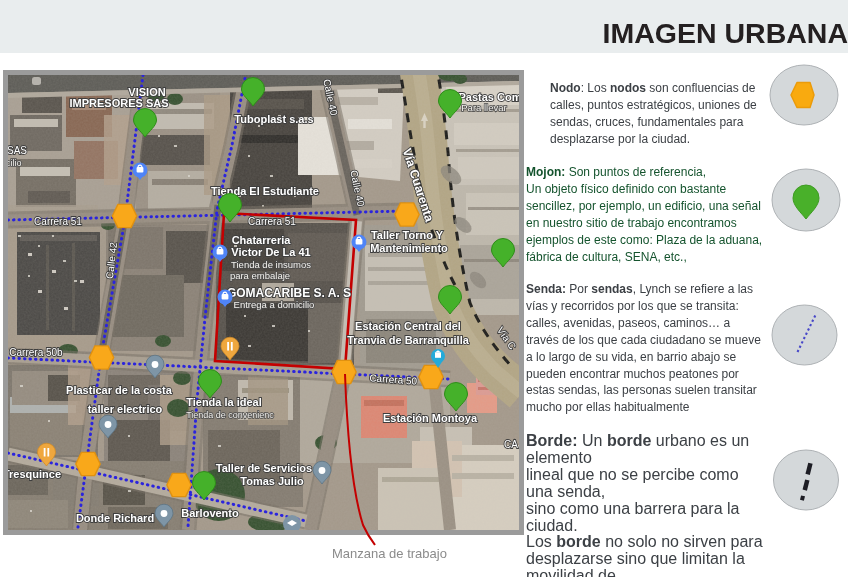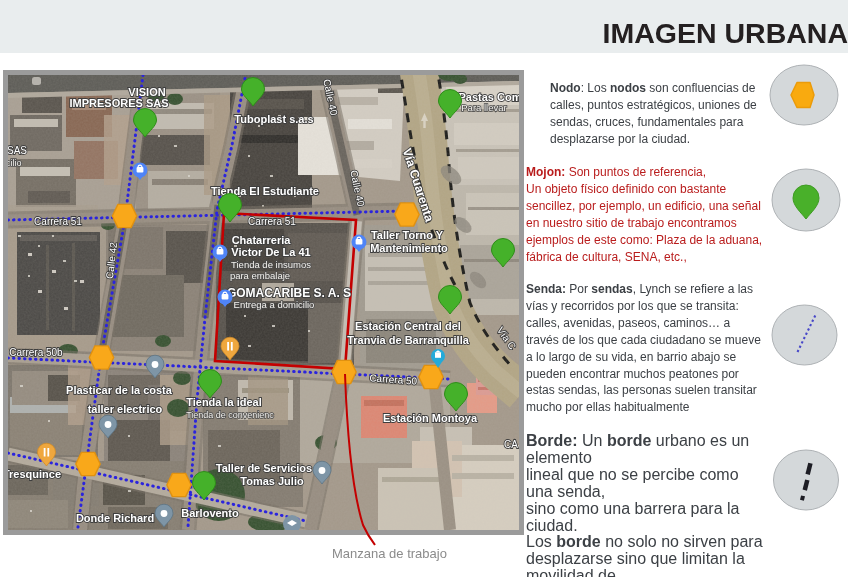--- a/index.html
+++ b/index.html
@@ -441,21 +441,21 @@
 </svg>
 
 <svg class="abs" style="left:0;top:0;pointer-events:none;" width="848" height="577" viewBox="0 0 848 577">
   <path d="M345,374 C347,430 352,490 363,525 C368,536 372,541 375,545" fill="none" stroke="#c40000" stroke-width="2"></path>
 </svg>
 
 <div class="abs" style="left:332px;top:546px;width:200px;font-size:13px;color:#8b8b8b;">Manzana de trabajo</div>
 
 <div class="abs" style="left:526px;top:80px;width:240px;font-size:12px;line-height:16.9px;color:#3c4045;margin-left:24px;"><b>Nodo</b>: Los <b>nodos</b> son confluencias de<br>calles, puntos estratégicos, uniones de<br>sendas, cruces, fundamentales para<br>desplazarse por la ciudad.</div>
 
-<div class="abs" style="left:526px;top:164px;width:240px;font-size:12px;line-height:16.9px;color:#b91c1c;"><b>Mojon:</b> Son puntos de referencia,<br>Un objeto físico definido con bastante<br>sencillez, por ejemplo, un edificio, una señal<br>en nuestro sitio de trabajo encontramos<br>ejemplos de este como: Plaza de la aduana,<br>fábrica de cultura, SENA, etc.,</div>
+<div class="abs" style="left:526px;top:164px;width:240px;font-size:12px;line-height:16.9px;color:#14532d;"><b>Mojon:</b> Son puntos de referencia,<br>Un objeto físico definido con bastante<br>sencillez, por ejemplo, un edificio, una señal<br>en nuestro sitio de trabajo encontramos<br>ejemplos de este como: Plaza de la aduana,<br>fábrica de cultura, SENA, etc.,</div>
 
 <div class="abs" style="left:526px;top:281px;width:240px;font-size:12px;line-height:16.9px;color:#3c4045;"><b>Senda:</b> Por <b>sendas</b>, Lynch se refiere a las<br>vías y recorridos por los que se transita:<br>calles, avenidas, paseos, caminos… a<br>través de los que cada ciudadano se mueve<br>a lo largo de su vida, en barrio abajo se<br>pueden encontrar muchos peatones por<br>estas sendas, las personas suelen transitar<br>mucho por ellas habitualmente</div>
 
 <div class="abs" style="left:526px;top:433px;width:240px;font-size:16px;line-height:16.9px;color:#3c4045;"><b>Borde:</b> Un <b>borde</b> urbano es un elemento<br>lineal que no se percibe como una senda,<br>sino como una barrera para la ciudad.<br>Los <b>borde</b> no solo no sirven para<br>desplazarse sino que limitan la movilidad de<br>las personas.</div>
 
 <svg class="abs" style="left:768px;top:63px;" width="72" height="64" viewBox="0 0 72 64">
   <ellipse cx="36" cy="32" rx="34" ry="30" fill="#d4d8da" stroke="#aeb2b5" stroke-width="1"></ellipse>
   <polygon points="23,32 29,19.5 42,19.5 46,32 42,44.5 29,44.5" fill="#f9aa0f" stroke="#eb9b0a" stroke-width="1.5" stroke-linejoin="round"></polygon>
 </svg>
 

